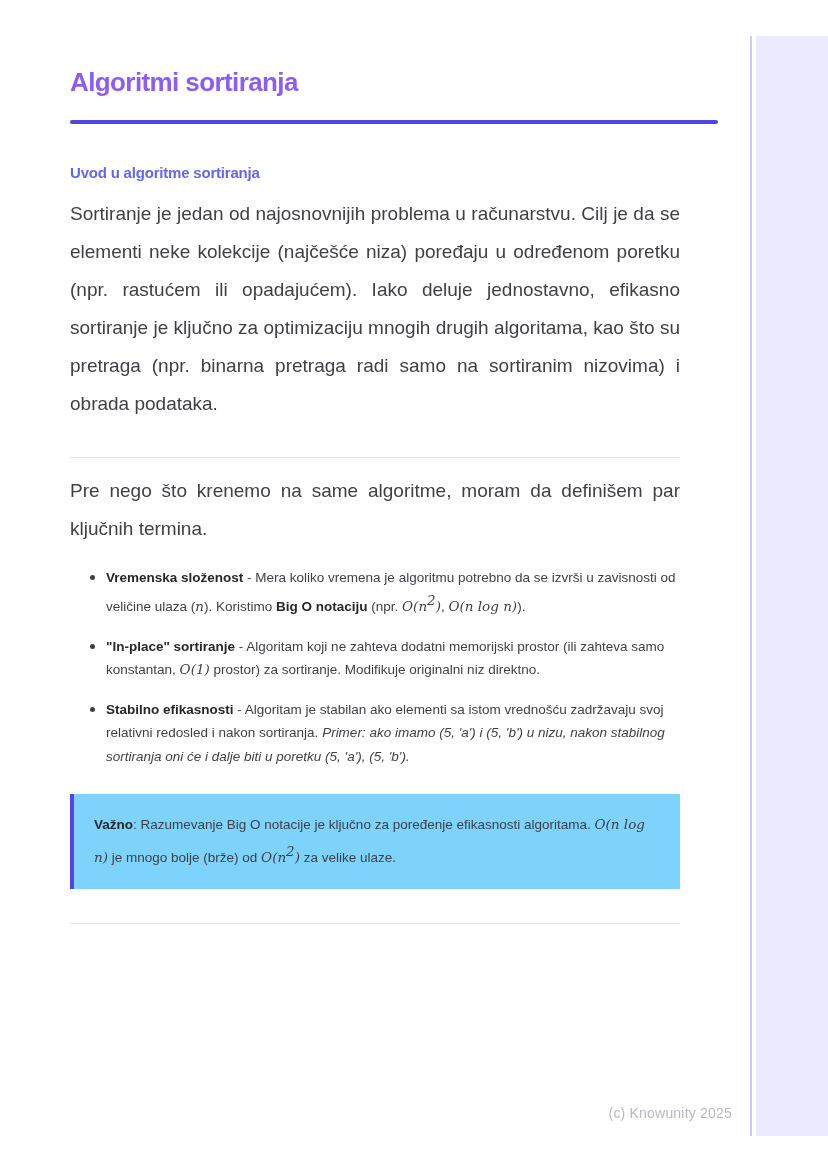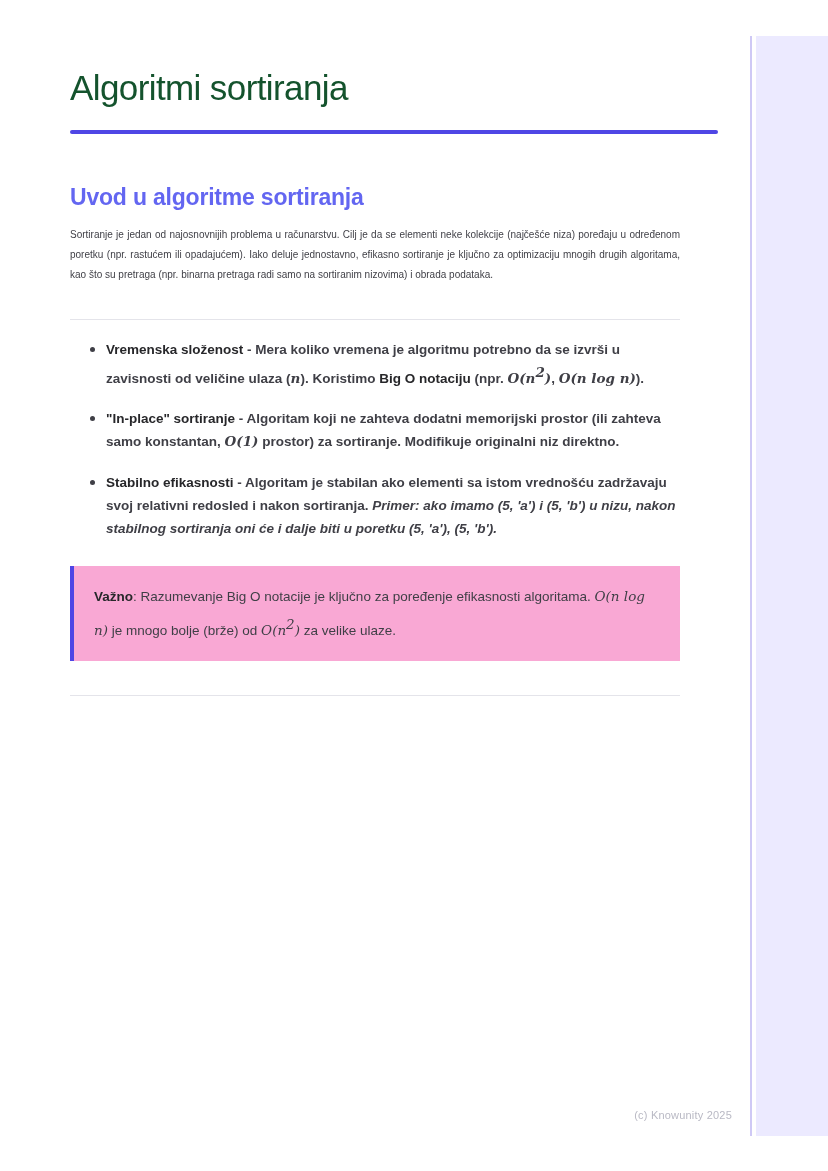--- a/index.html
+++ b/index.html
@@ -46,65 +46,64 @@
     position: absolute;
     top: 0;
     left: 0;
     width: 750px;
     height: 1171px;
     box-sizing: border-box;
     padding: 56px 70px 0 70px;
   }
 
   .doc-title {
-    font-size: 35px;
-    font-weight: normal;
-    color: #14532d;
+    font-size: 26px;
+    font-weight: bold;
+    color: #8b5cf6;
     letter-spacing: -0.6px;
     margin: 12px 0 0 0;
     line-height: 1.15;
   }
   .title-rule {
     margin-top: 22px;
     height: 4px;
     width: 648px;
     background: #4f46e5;
     border-radius: 2px;
   }
 
   h2.section-heading {
-    font-size: 23px;
+    font-size: 15px;
     font-weight: bold;
     color: #6366f1;
-    margin: 50px 0 0 0;
+    margin: 40px 0 0 0;
     letter-spacing: -0.2px;
   }
 
   p.body-text {
-    font-size: 10px;
+    font-size: 19px;
     line-height: 2.0;
     color: #3f3f46;
     text-align: justify;
     margin: 14px 0 0 0;
   }
   p.body-text.loose {
     line-height: 2.05;
   }
 
   hr.sep {
     border: none;
     border-top: 1px solid #e4e4ea;
     margin: 34px 0 0 0;
   }
 
   ul.defs {
     margin: 18px 0 0 0;
     padding: 0 0 0 20px;
     list-style: none;
-    font-weight: bold;
   }
   ul.defs > li {
     position: relative;
     font-size: 13.5px;
     line-height: 1.72;
     color: #3f3f46;
     margin-bottom: 17px;
     padding-left: 16px;
   }
   ul.defs > li:before {
@@ -128,52 +127,53 @@
   sup {
     font-size: 9.5px;
     vertical-align: super;
   }
   .ital {
     font-style: italic;
   }
 
   .callout {
     margin-top: 26px;
-    background: #f9a8d4;
+    background: #7dd3fc;
     border-left: 4px solid #4f46e5;
     padding: 17px 22px 18px 20px;
     font-size: 13.5px;
     line-height: 1.95;
     color: #3f3f46;
   }
   .callout b { color: #27272a; }
 
   .footer-note {
     position: absolute;
     right: 96px;
     bottom: 50px;
-    font-size: 11px;
+    font-size: 14px;
     color: #b9b9c4;
     letter-spacing: 0.2px;
     text-align: center;
   }
 </style>
 </head>
 <body>
 
 <div class="page">
 
   <h1 class="doc-title">Algoritmi sortiranja</h1>
   <div class="title-rule"></div>
 
   <h2 class="section-heading">Uvod u algoritme sortiranja</h2>
   <p class="body-text">Sortiranje je jedan od najosnovnijih problema u računarstvu. Cilj je da se elementi neke kolekcije (najčešće niza) poređaju u određenom poretku (npr. rastućem ili opadajućem). Iako deluje jednostavno, efikasno sortiranje je ključno za optimizaciju mnogih drugih algoritama, kao što su pretraga (npr. binarna pretraga radi samo na sortiranim nizovima) i obrada podataka.</p>
 
   <hr class="sep">
 
+  <p class="body-text">Pre nego što krenemo na same algoritme, moram da definišem par ključnih termina.</p>
 
   <ul class="defs">
 
     <li>
       <b>Vremenska složenost</b><span> - Mera koliko vremena je algoritmu potrebno da se izvrši u zavisnosti od veličine ulaza (</span><span class="math">n</span><span>). Koristimo </span><b>Big O notaciju</b><span> (npr. </span><span class="math">O(n</span><sup class="math">2</sup><span class="math">)</span><span>, </span><span class="math">O(n log n)</span><span>).</span>
     </li>
 
 
     <li>
       <b>"In-place" sortiranje</b><span> - Algoritam koji ne zahteva dodatni memorijski prostor (ili zahteva samo konstantan, </span><span class="math">O(1)</span><span> prostor) za sortiranje. Modifikuje originalni niz direktno.</span>

